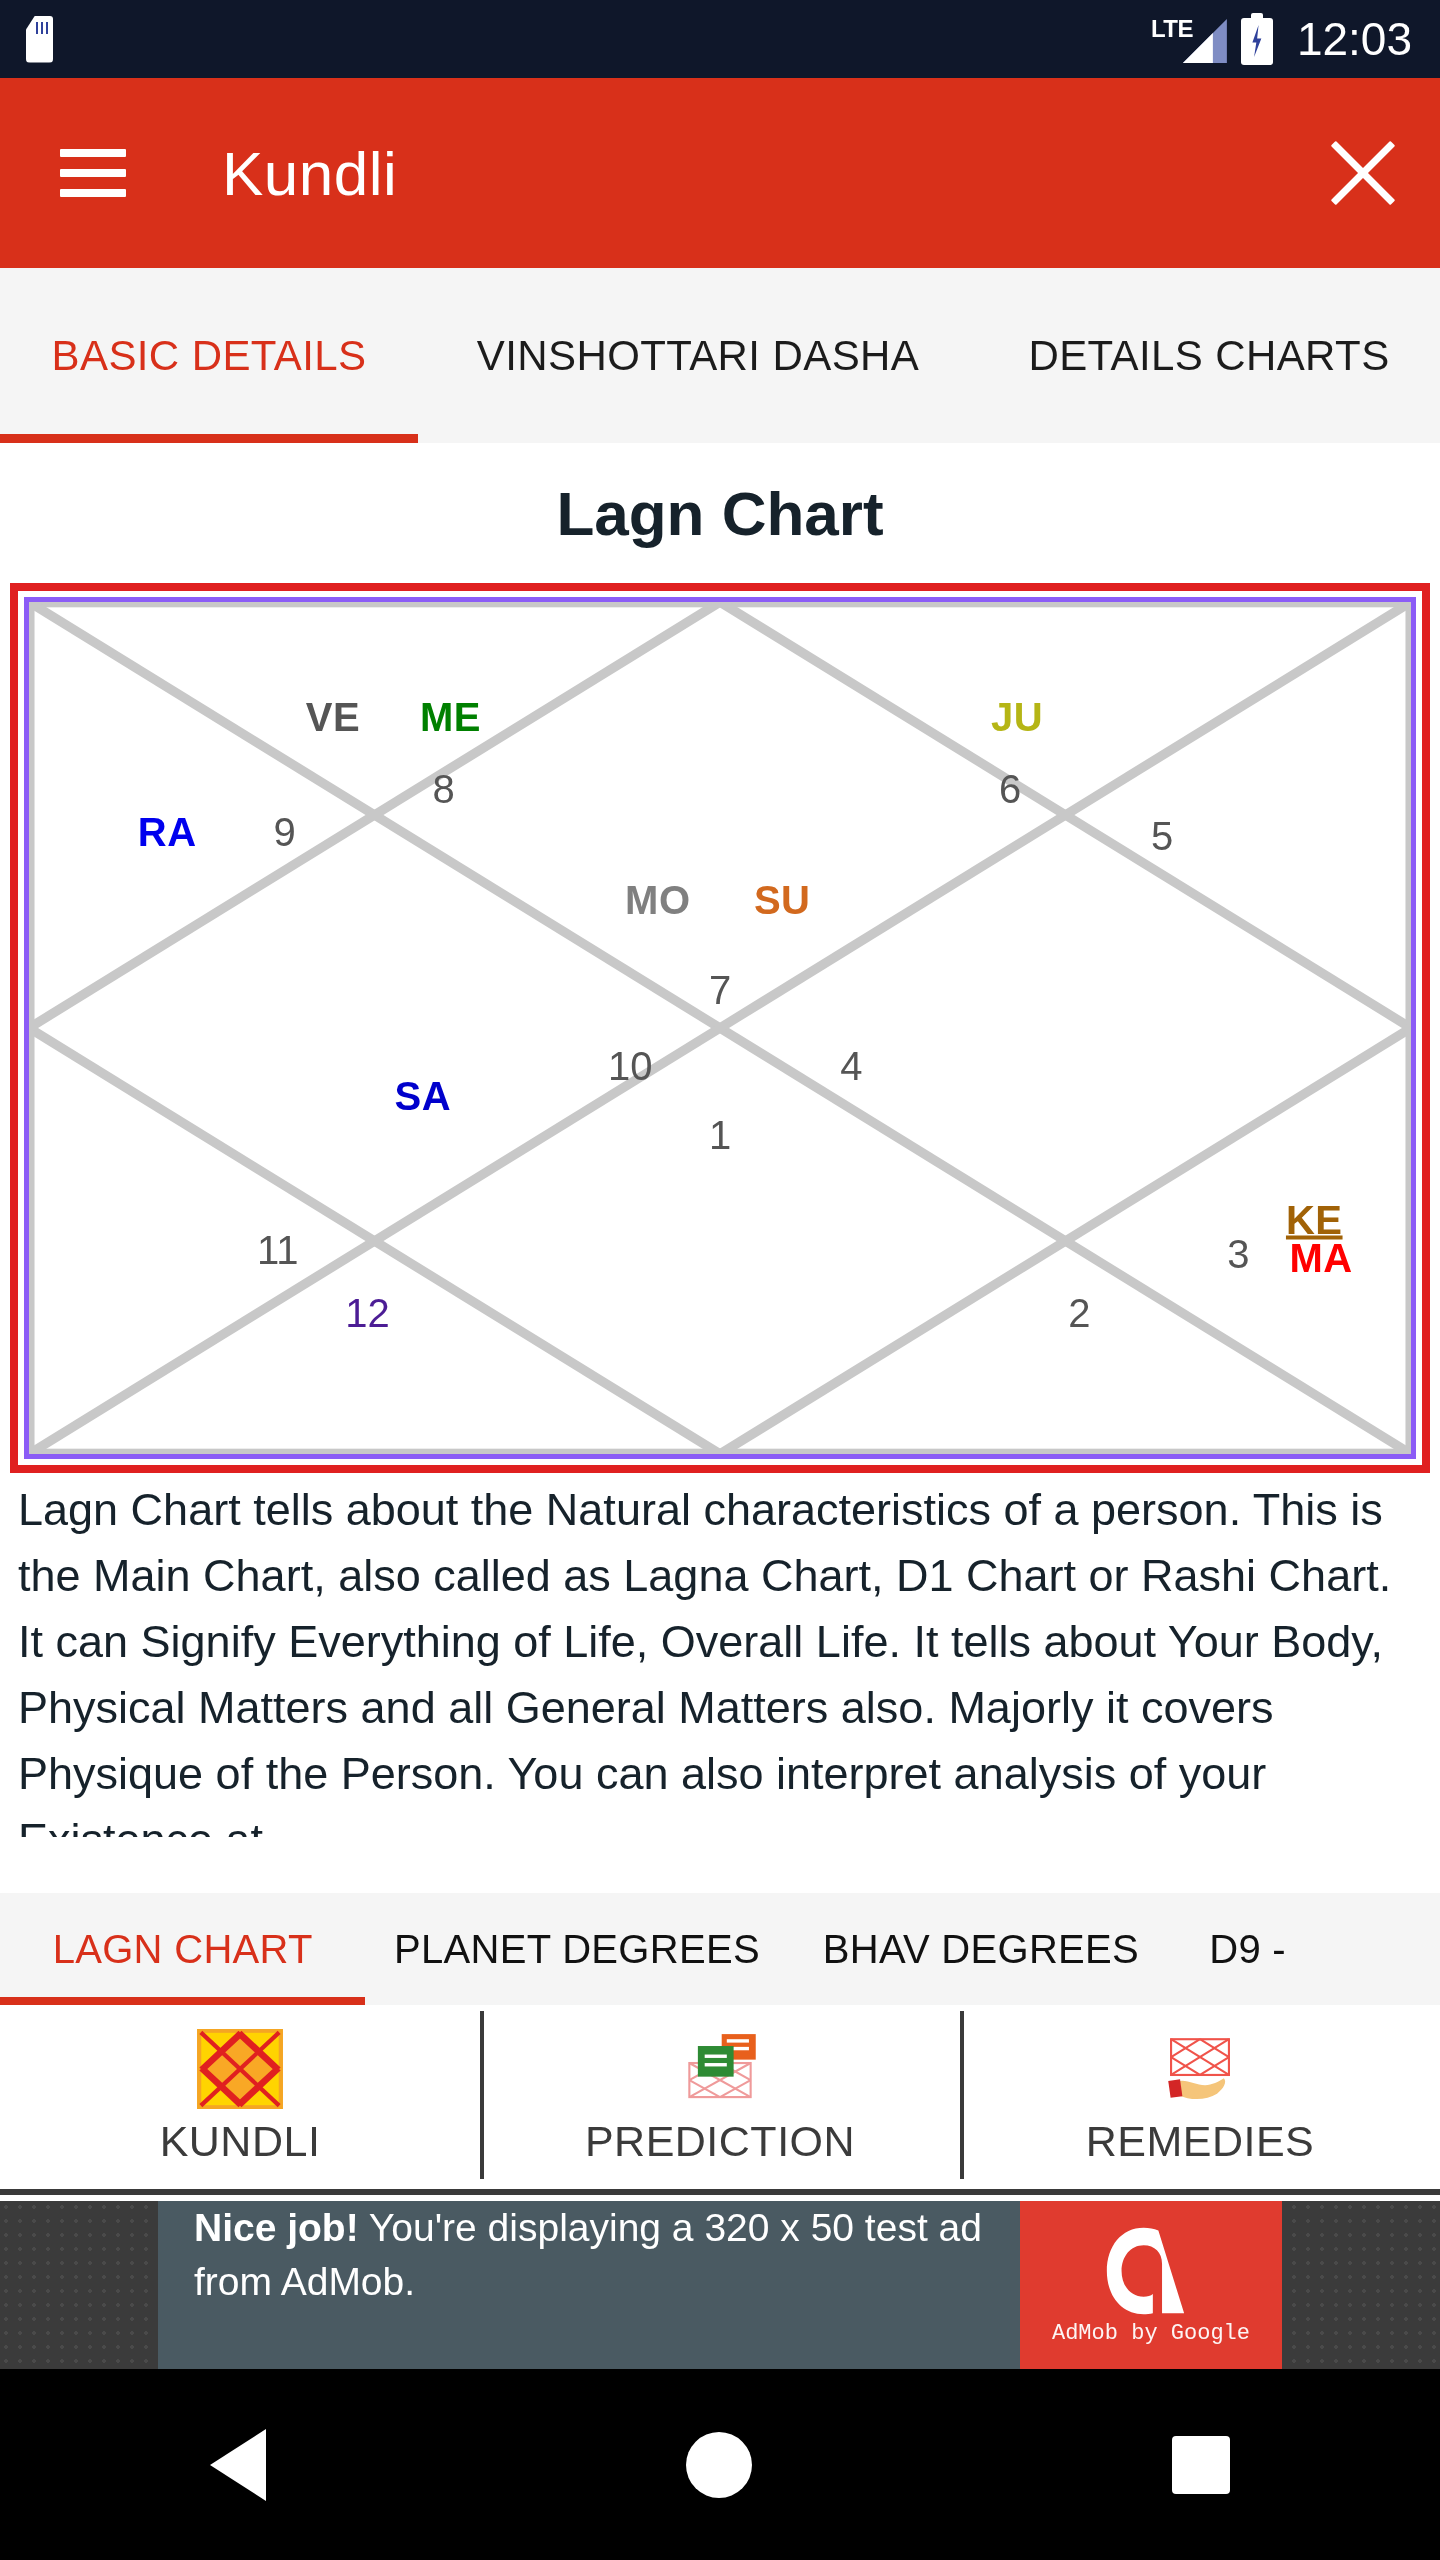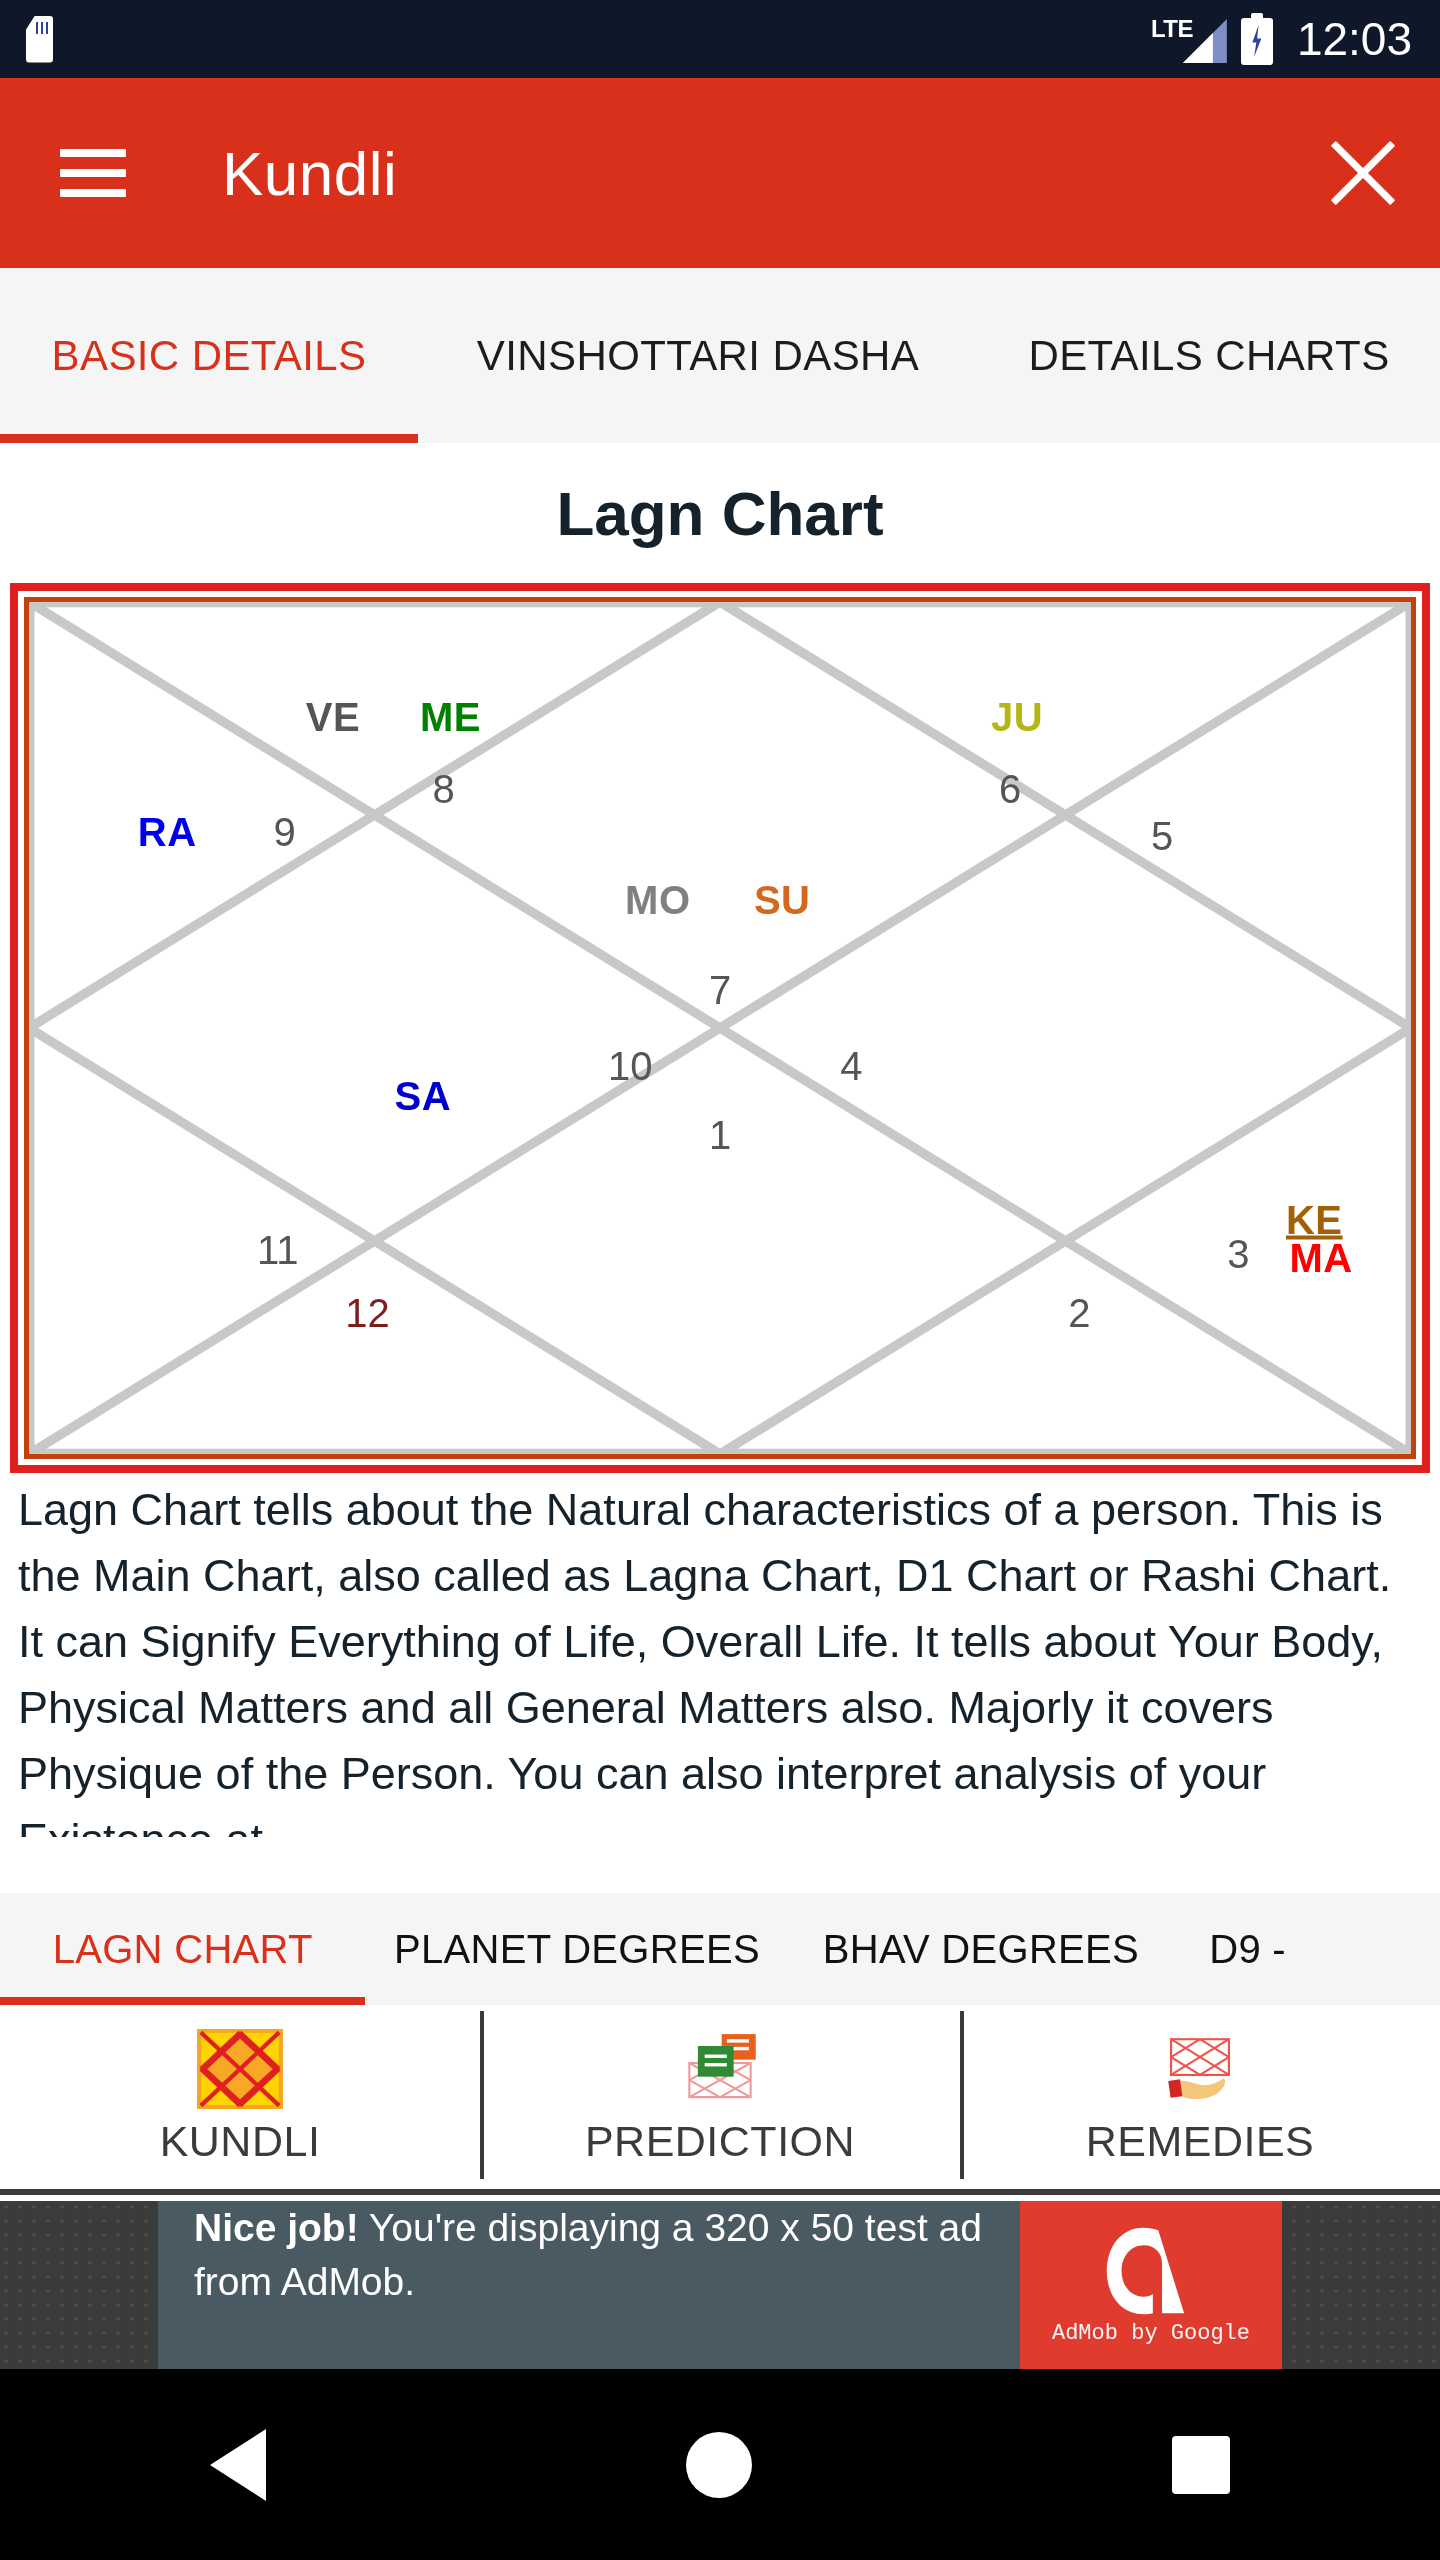--- a/index.html
+++ b/index.html
@@ -252,21 +252,21 @@
     box-sizing: border-box;
     border: 8px solid #e02020;
     background: #ffffff;
     padding: 6px;
   }
   .kundli-inner {
     position: relative;
     width: 100%;
     height: 100%;
     box-sizing: border-box;
-    border: 5px solid #c2410c;
+    border: 5px solid #8b5cf6;
     background: #ffffff;
     overflow: hidden;
   }
   .kundli-svg {
     position: absolute;
     left: 0; top: 0;
     width: 100%;
     height: 100%;
     display: block;
   }
@@ -544,21 +544,21 @@
           <div class="house-num" style="color: rgb(85, 85, 85); left: 71%; top: 22%;">6</div>
           <div class="house-num" style="color: rgb(85, 85, 85); left: 82%; top: 27.5%;">5</div>
           <div class="planet" style="color: rgb(128, 128, 128); left: 45.5%; top: 35%;">MO</div>
           <div class="planet" style="color: rgb(210, 105, 30); left: 54.5%; top: 35%;">SU</div>
           <div class="house-num" style="color: rgb(85, 85, 85); left: 50%; top: 45.5%;">7</div>
           <div class="planet" style="color: rgb(0, 0, 204); left: 28.5%; top: 54.5%; margin-top: 30px;">SA</div>
           <div class="house-num" style="color: rgb(85, 85, 85); left: 43.5%; top: 54.5%;">10</div>
           <div class="house-num" style="color: rgb(85, 85, 85); left: 50%; top: 62.5%;">1</div>
           <div class="house-num" style="color: rgb(85, 85, 85); left: 59.5%; top: 54.5%;">4</div>
           <div class="house-num" style="color: rgb(85, 85, 85); left: 18%; top: 76%;">11</div>
-          <div class="house-num" style="color: #7f1d1d; left: 24.5%; top: 83.5%;">12</div>
+          <div class="house-num" style="color: #4c1d95; left: 24.5%; top: 83.5%;">12</div>
           <div class="house-num" style="color: rgb(85, 85, 85); left: 76%; top: 83.5%;">2</div>
           <div class="house-num" style="color: rgb(85, 85, 85); left: 87.5%; top: 76.5%;">3</div>
           <div class="planet" style="color: #a16207; left: 93%; top: 72.5%; text-decoration: underline;">KE</div>
           <div class="planet" style="color: rgb(255, 0, 0); left: 93.5%; top: 77%;">MA</div>
         </div>
     </div>
   </div>
 
   <div class="description">Lagn Chart tells about the Natural characteristics of a person. This is the Main Chart, also called as Lagna Chart, D1 Chart or Rashi Chart. It can Signify Everything of Life, Overall Life. It tells about Your Body, Physical Matters and all General Matters also. Majorly it covers Physique of the Person. You can also interpret analysis of your Existence at</div>
 

